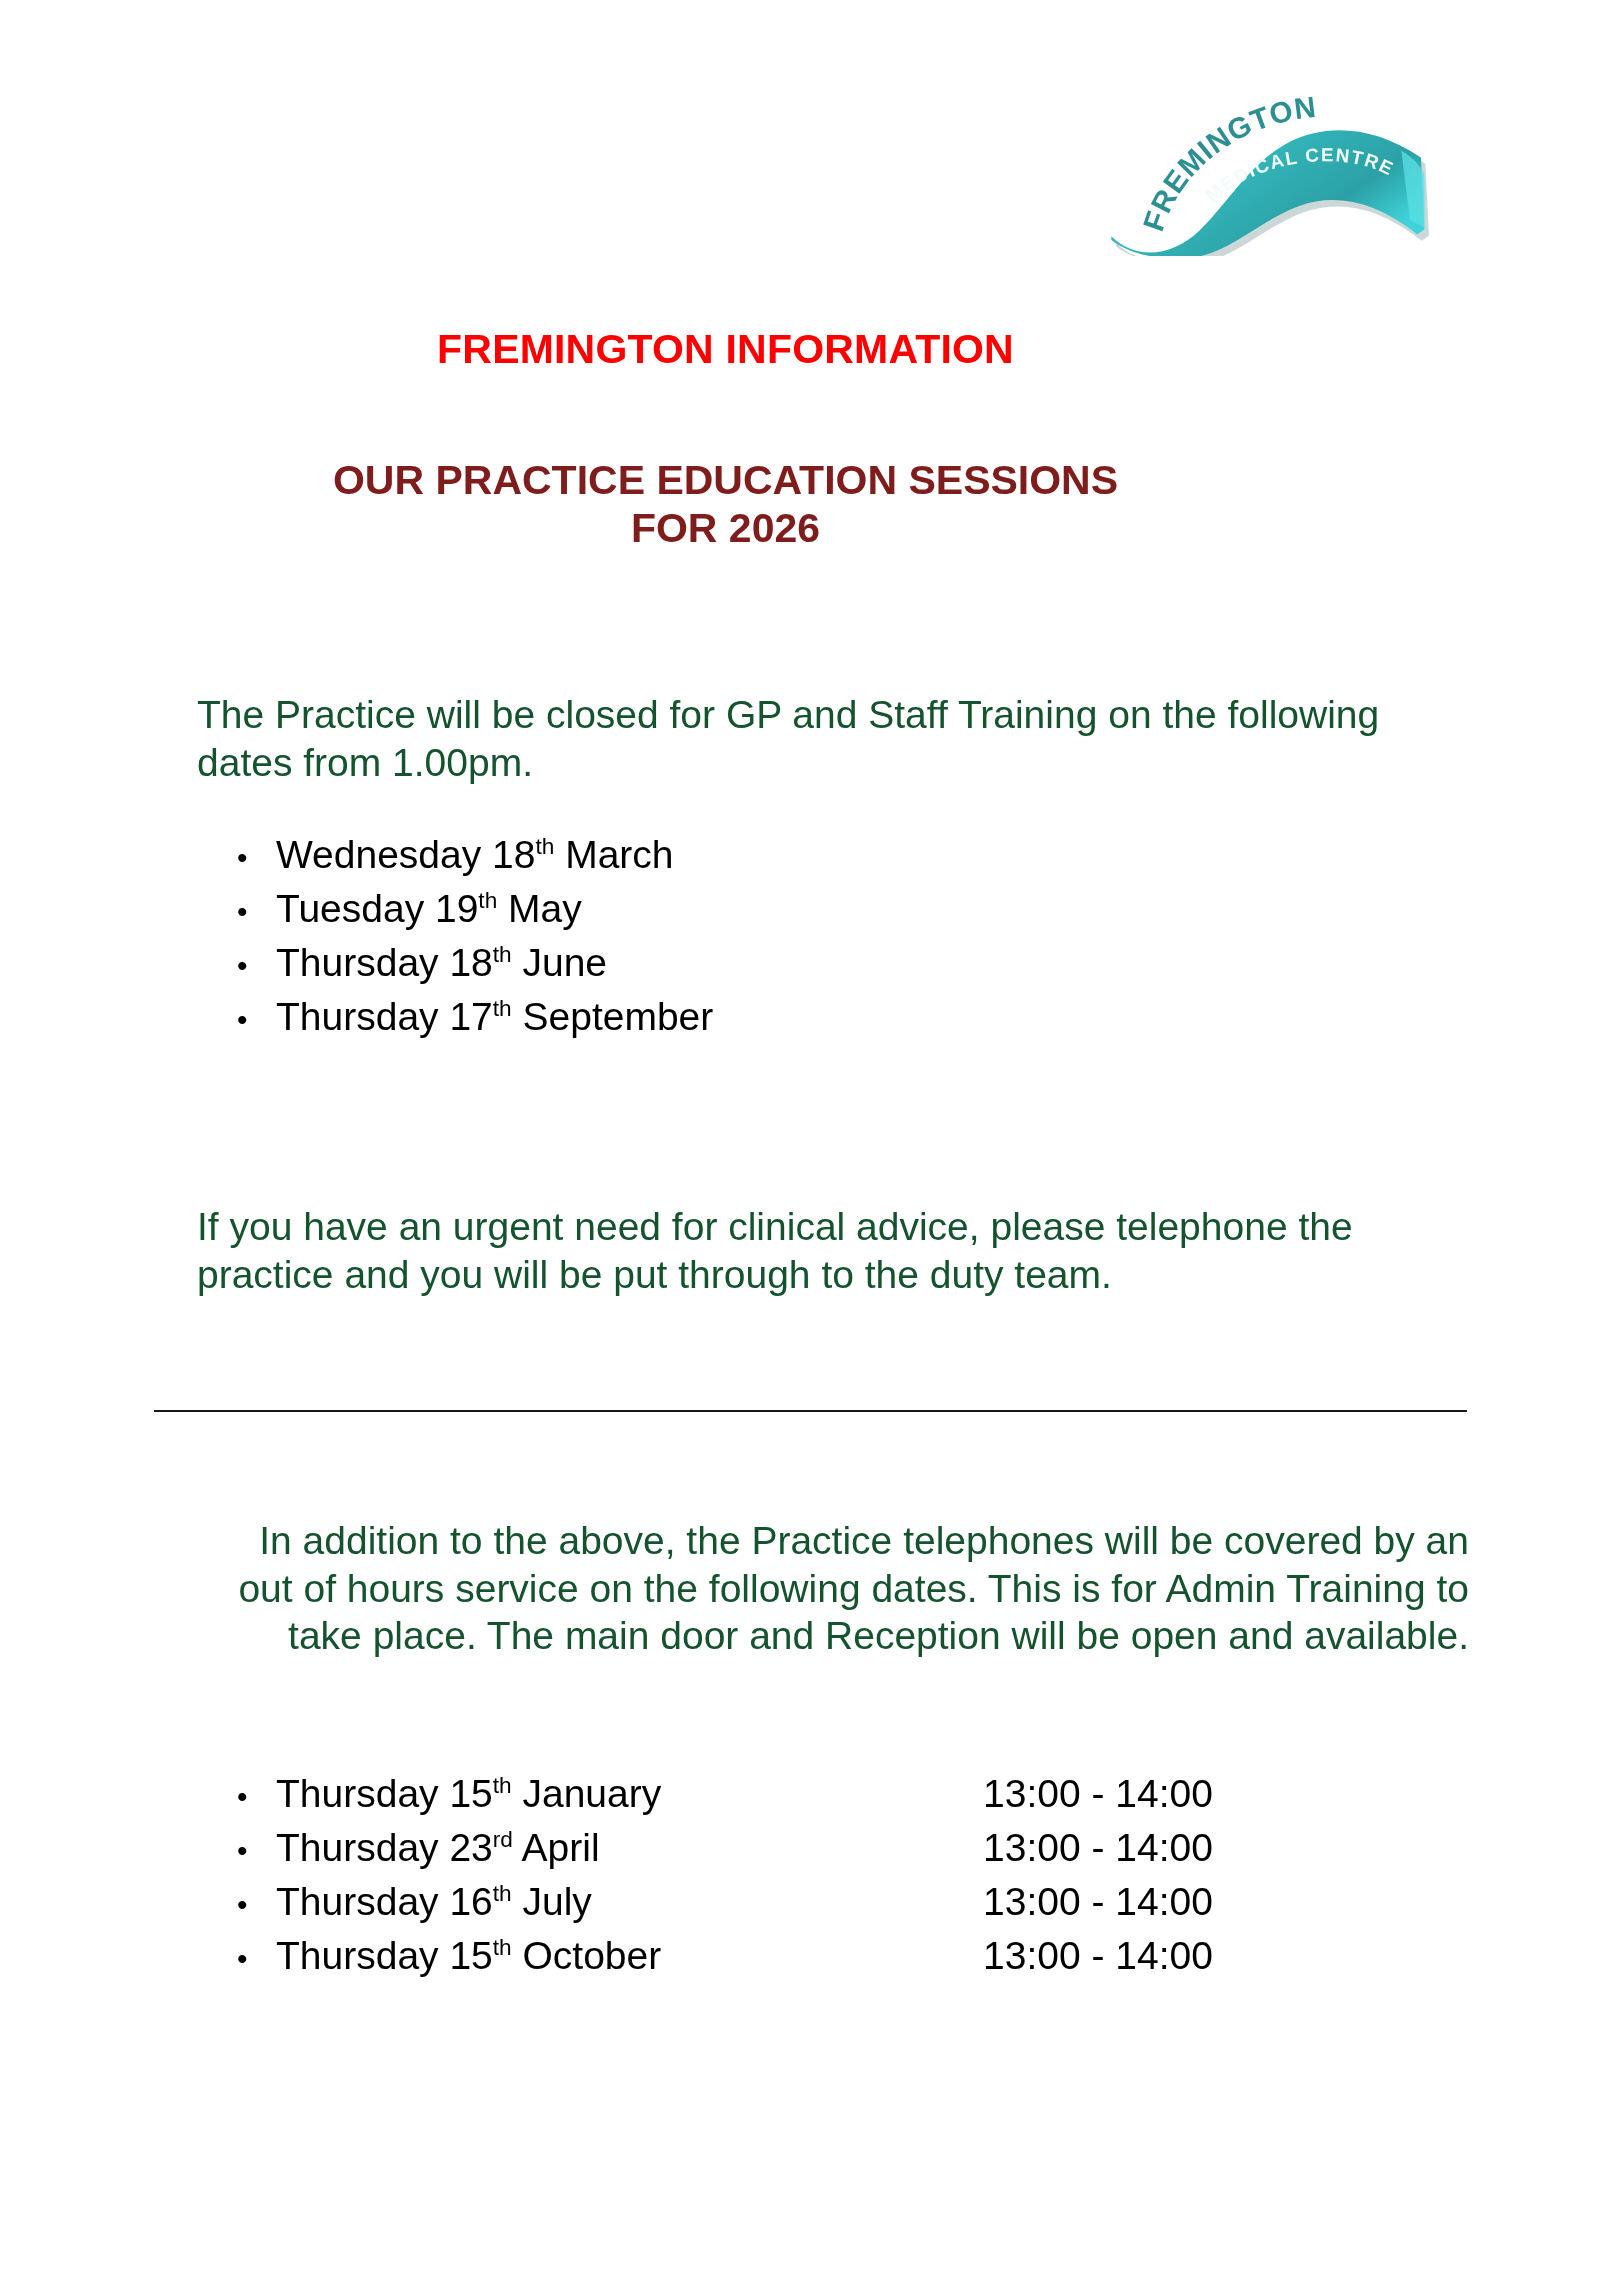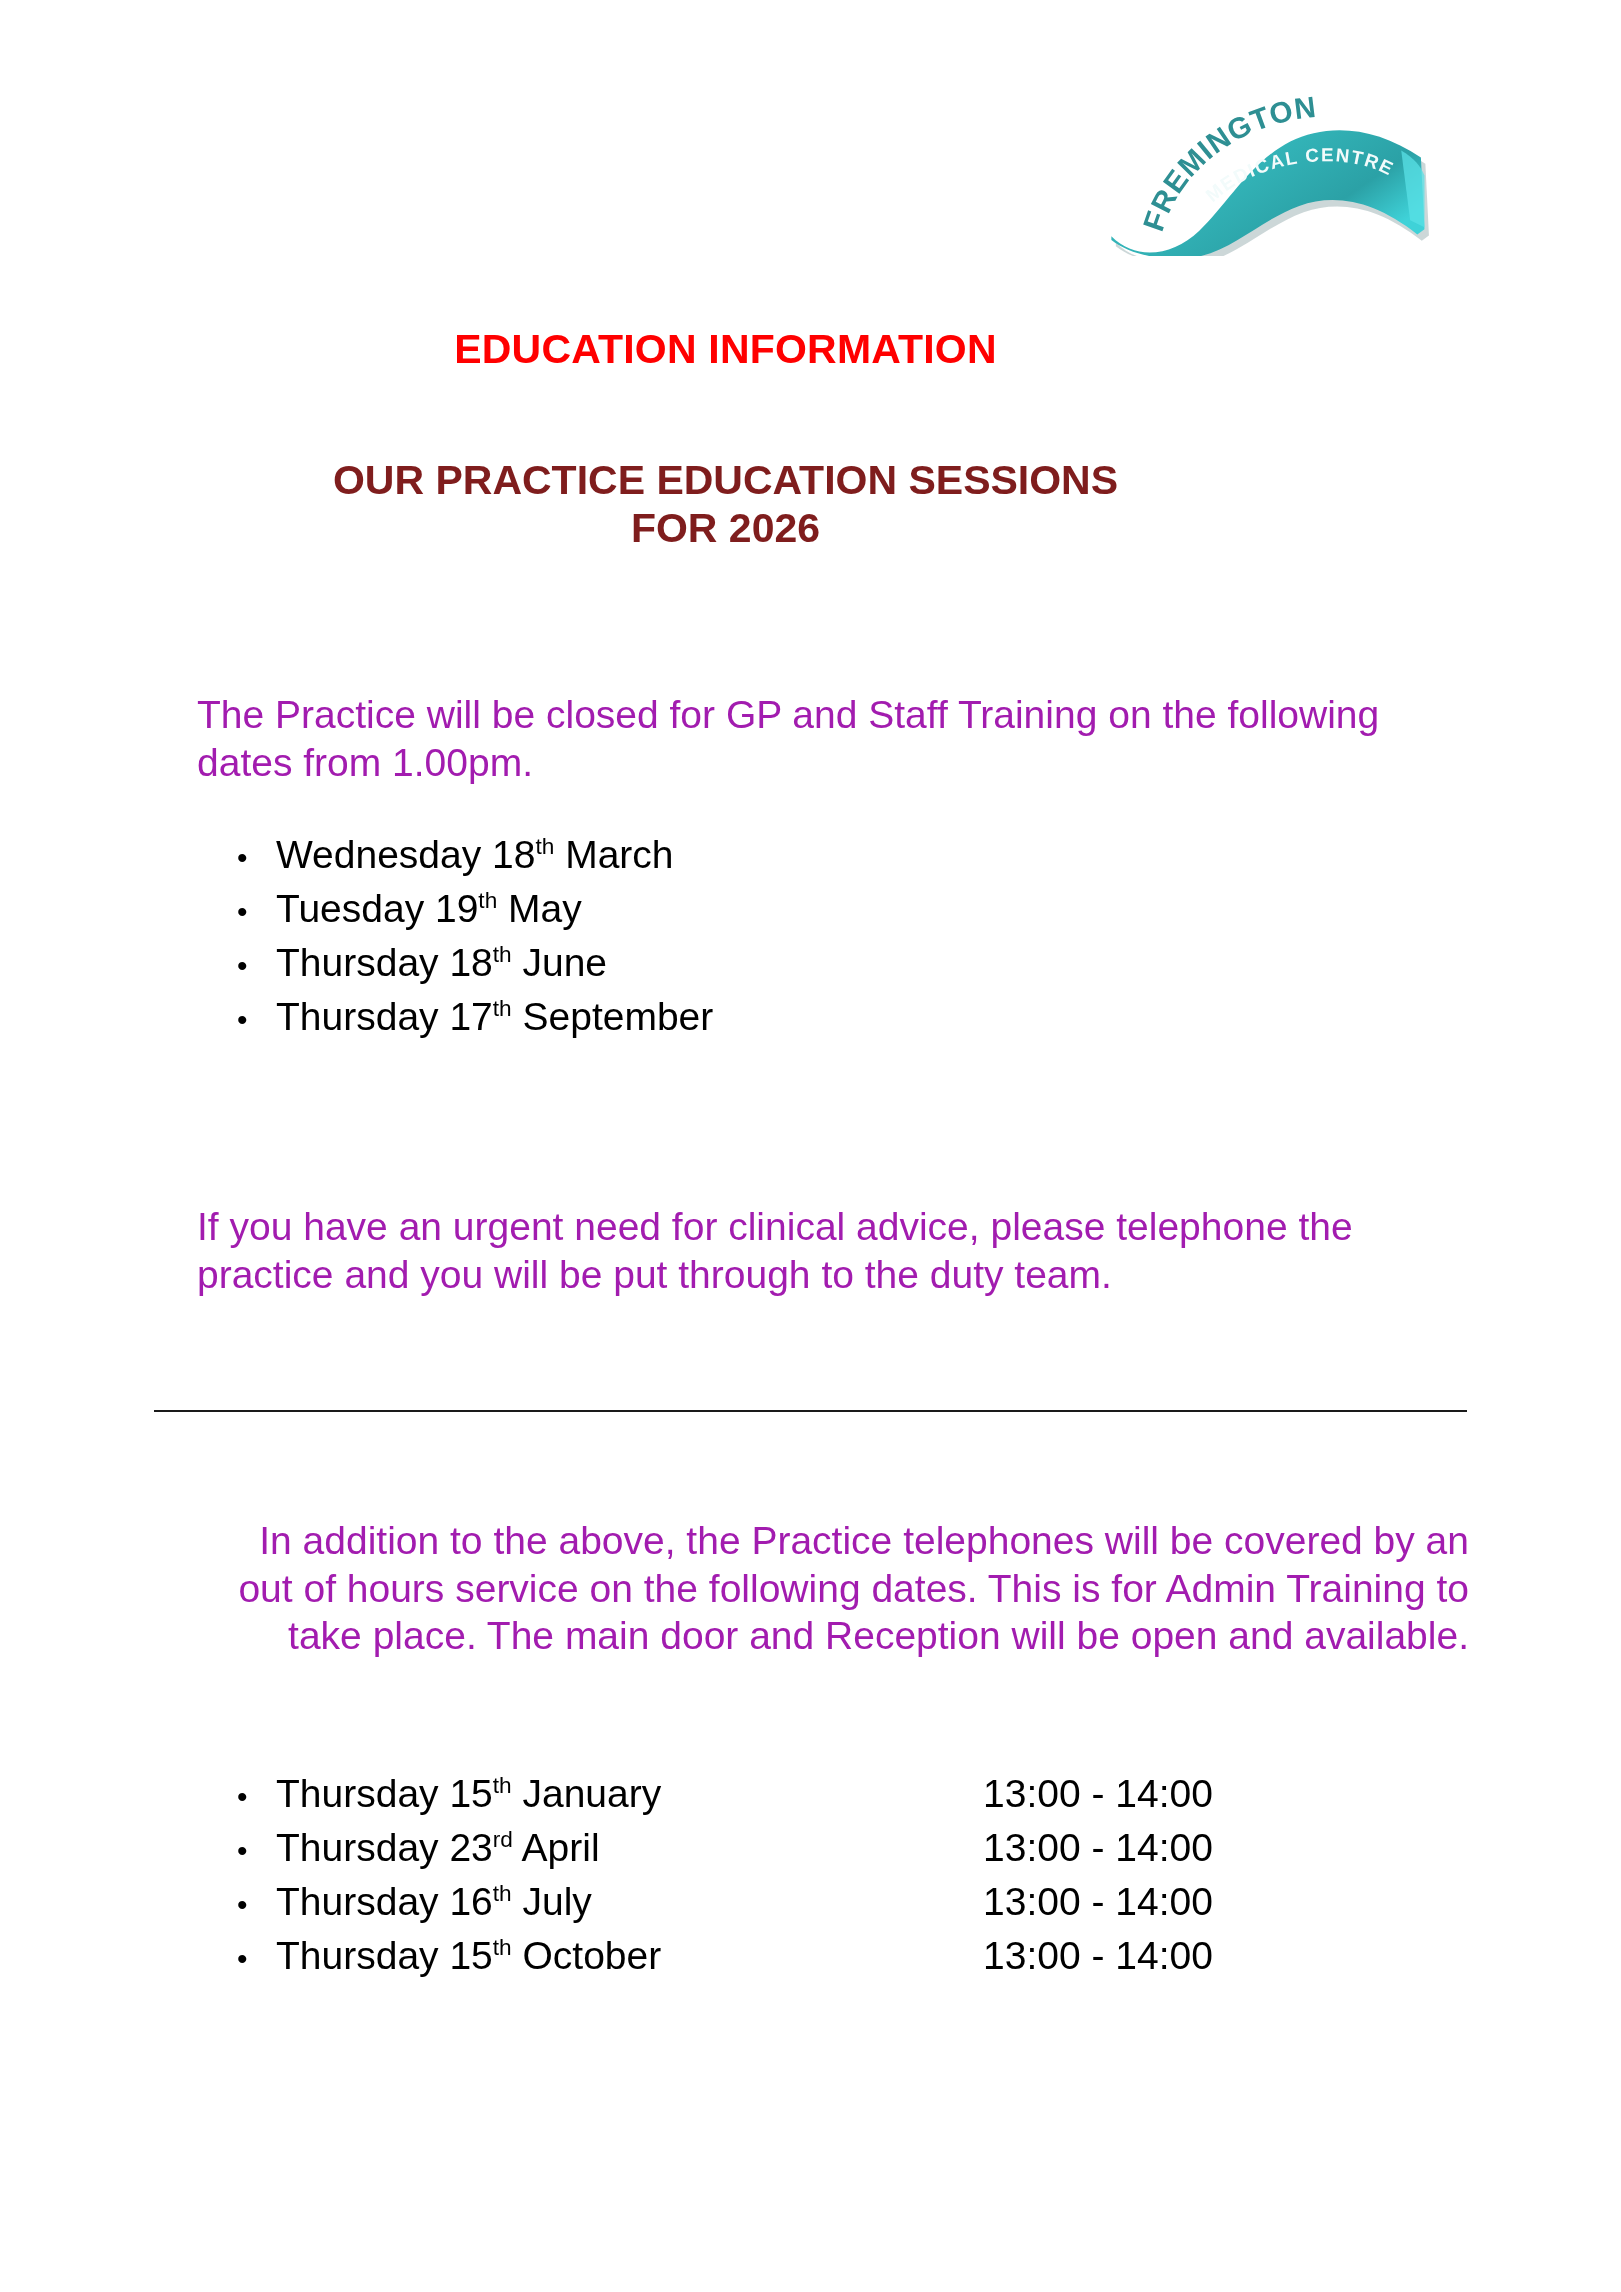--- a/index.html
+++ b/index.html
@@ -51,21 +51,21 @@
   }
   .heading-sessions .line2 { display: block; }
 
   
   .para {
     position: absolute;
     left: 197px;
     width: 1272px;
     font-size: 39px;
     line-height: 1.22;
-    color: #a21caf;
+    color: #14532d;
   }
   #para-closure { top: 652px; }
   #para-urgent  { top: 1164px; }
   #para-addition { top: 1478px; text-align: right; }
 
   
   .bullet-list {
     position: absolute;
     left: 237px;
     margin: 0;
@@ -145,21 +145,21 @@
     <text font-family="'Liberation Sans', sans-serif" font-size="33" font-weight="bold" fill="#2E8F93" letter-spacing="1">
       <textPath href="#arcTop" startOffset="6%">FREMINGTON</textPath>
     </text>
 
     <text font-family="'Liberation Sans', sans-serif" font-size="21" font-weight="bold" fill="#F2FBFB" letter-spacing="1.8">
       <textPath href="#arcMid" startOffset="17%">MEDICAL CENTRE</textPath>
     </text>
   </svg>
 </div>
 
-<div class="heading-important">EDUCATION INFORMATION</div>
+<div class="heading-important">FREMINGTON INFORMATION</div>
 
 <div class="heading-sessions">
   <span class="line1">OUR PRACTICE EDUCATION SESSIONS</span>
   <span class="line2">FOR 2026</span>
 </div>
 
 <p class="para" id="para-closure">The Practice will be closed for GP and Staff Training on the following dates from 1.00pm.</p>
 
 <ul class="bullet-list" id="list-closure-dates">
     <li class="bullet-item">

